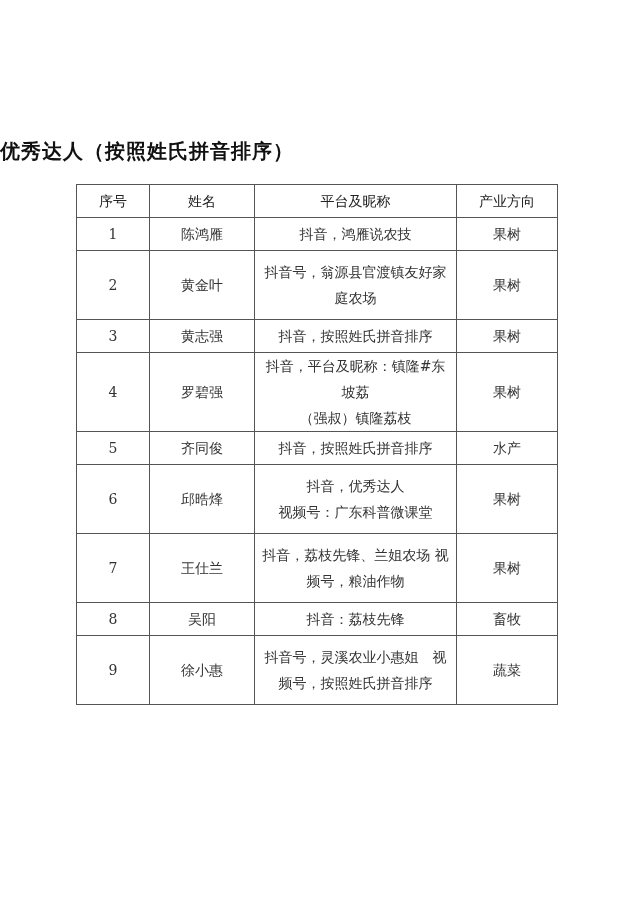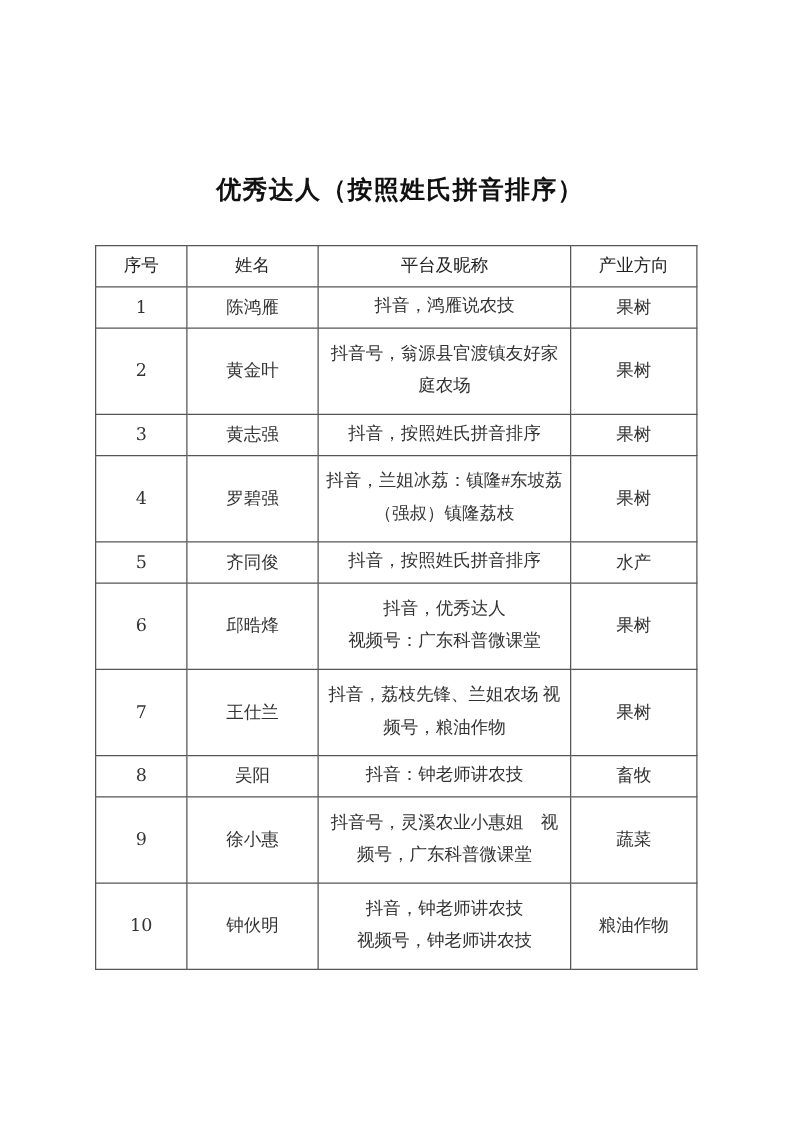--- a/index.html
+++ b/index.html
@@ -1,28 +1,28 @@
 <!DOCTYPE html>
 <html><head>
 <meta charset="utf-8">
 <style>
   html, body { margin:0; padding:0; background:#ffffff; }
   body { width:640px; height:905px; position:relative; overflow:hidden;
          font-family:"DejaVu Serif","Liberation Serif",serif; color:#222; }
-  .title { position:absolute; top:138px; left:0; width:640px; text-align:center;
+  .title { position:absolute; top:138px; left:0; width:640px; 
            font-size:20px; font-weight:bold; color:#111; letter-spacing:1px; }
-  table { position:absolute; left:76px; top:196px; width:481px;
+  table { position:absolute; left:76px; top:184px; width:481px;
           border-collapse:collapse; table-layout:fixed; }
   td, th { border:1px solid #555; text-align:center; vertical-align:middle;
            font-size:14px; line-height:26px; padding:0 4px; font-weight:normal; color:#333; }
   th { font-family:"DejaVu Sans","Liberation Sans",sans-serif; font-size:14px; color:#222; height:32px; }
   col.c1 { width:73px; } col.c2 { width:105px; } col.c3 { width:202px; } col.c4 { width:101px; }
   tr.r1 td { height:32px; }
   tr.r2 td { height:68px; }
-  .cell-line { display:block;font-family:Liberation Serif, serif; }
+  .cell-line { display:block; }
 </style>
 </head>
 <body>
 
 <div class="title">优秀达人（按照姓氏拼音排序）</div>
 
 <table>
   <colgroup>
       <col class="c1">
       <col class="c2">
@@ -60,21 +60,21 @@
       <td>黄志强</td>
       <td>
           <span class="cell-line">抖音，按照姓氏拼音排序</span>
         </td>
       <td>果树</td>
     </tr>
     <tr class="r2">
       <td>4</td>
       <td>罗碧强</td>
       <td>
-        <span class="cell-line">抖音，兰姐冰荔：镇隆#东坡荔</span>
+        <span class="cell-line">抖音，平台及昵称：镇隆#东坡荔</span>
         <span class="cell-line">（强叔）镇隆荔枝</span>
       </td>
       <td>果树</td>
     </tr>
     <tr class="r1">
       <td>5</td>
       <td>齐同俊</td>
       <td>
           <span class="cell-line">抖音，按照姓氏拼音排序</span>
         </td>
@@ -95,36 +95,27 @@
       <td>
         <span class="cell-line">抖音，荔枝先锋、兰姐农场 视</span>
         <span class="cell-line">频号，粮油作物</span>
       </td>
       <td>果树</td>
     </tr>
     <tr class="r1">
       <td>8</td>
       <td>吴阳</td>
       <td>
-          <span class="cell-line">抖音：钟老师讲农技</span>
+          <span class="cell-line">抖音：荔枝先锋</span>
         </td>
       <td>畜牧</td>
     </tr>
     <tr class="r2">
       <td>9</td>
       <td>徐小惠</td>
       <td>
         <span class="cell-line">抖音号，灵溪农业小惠姐　视</span>
-        <span class="cell-line">频号，广东科普微课堂</span>
+        <span class="cell-line">频号，按照姓氏拼音排序</span>
       </td>
       <td>蔬菜</td>
-    </tr>
-    <tr class="r2">
-      <td>10</td>
-      <td>钟伙明</td>
-      <td>
-        <span class="cell-line">抖音，钟老师讲农技</span>
-        <span class="cell-line">视频号，钟老师讲农技</span>
-      </td>
-      <td>粮油作物</td>
     </tr>
   </tbody>
 </table>
 
 </body></html>

